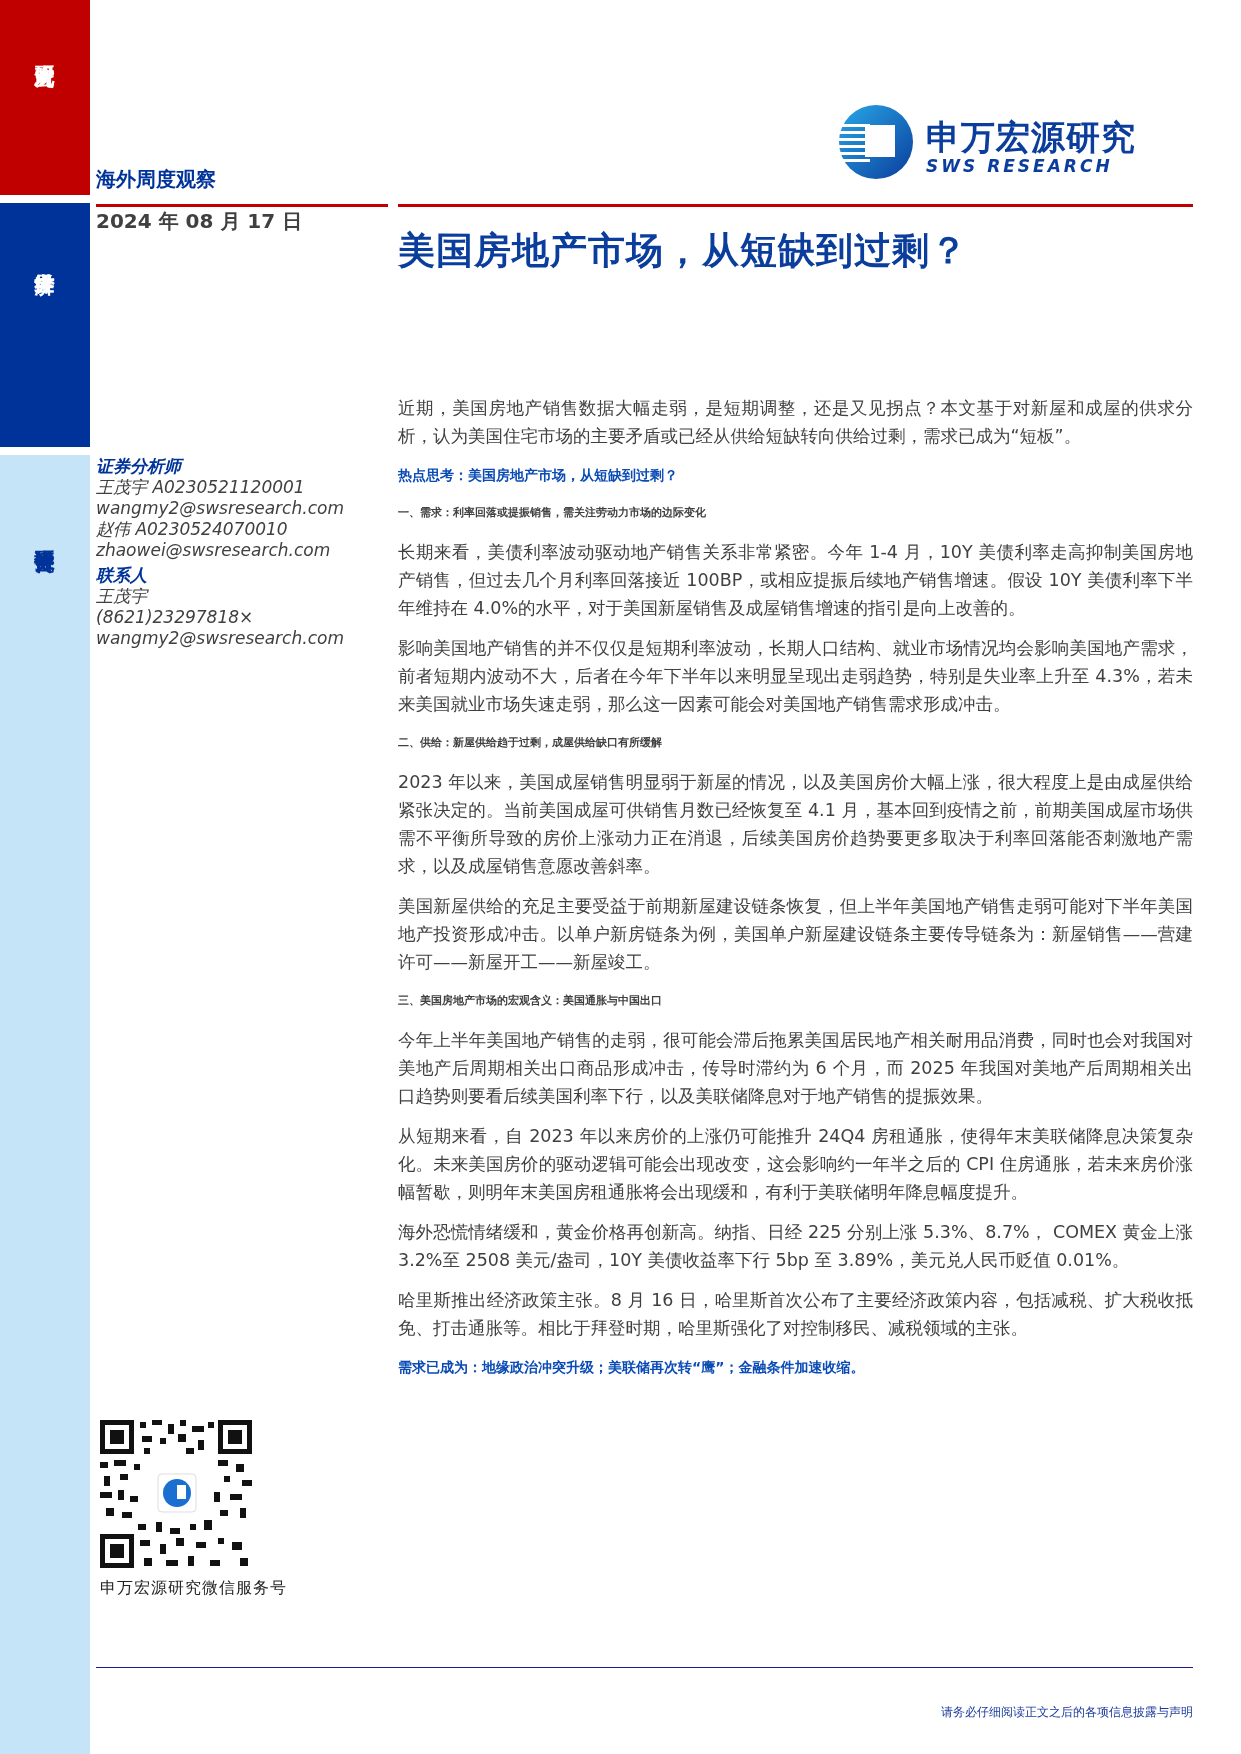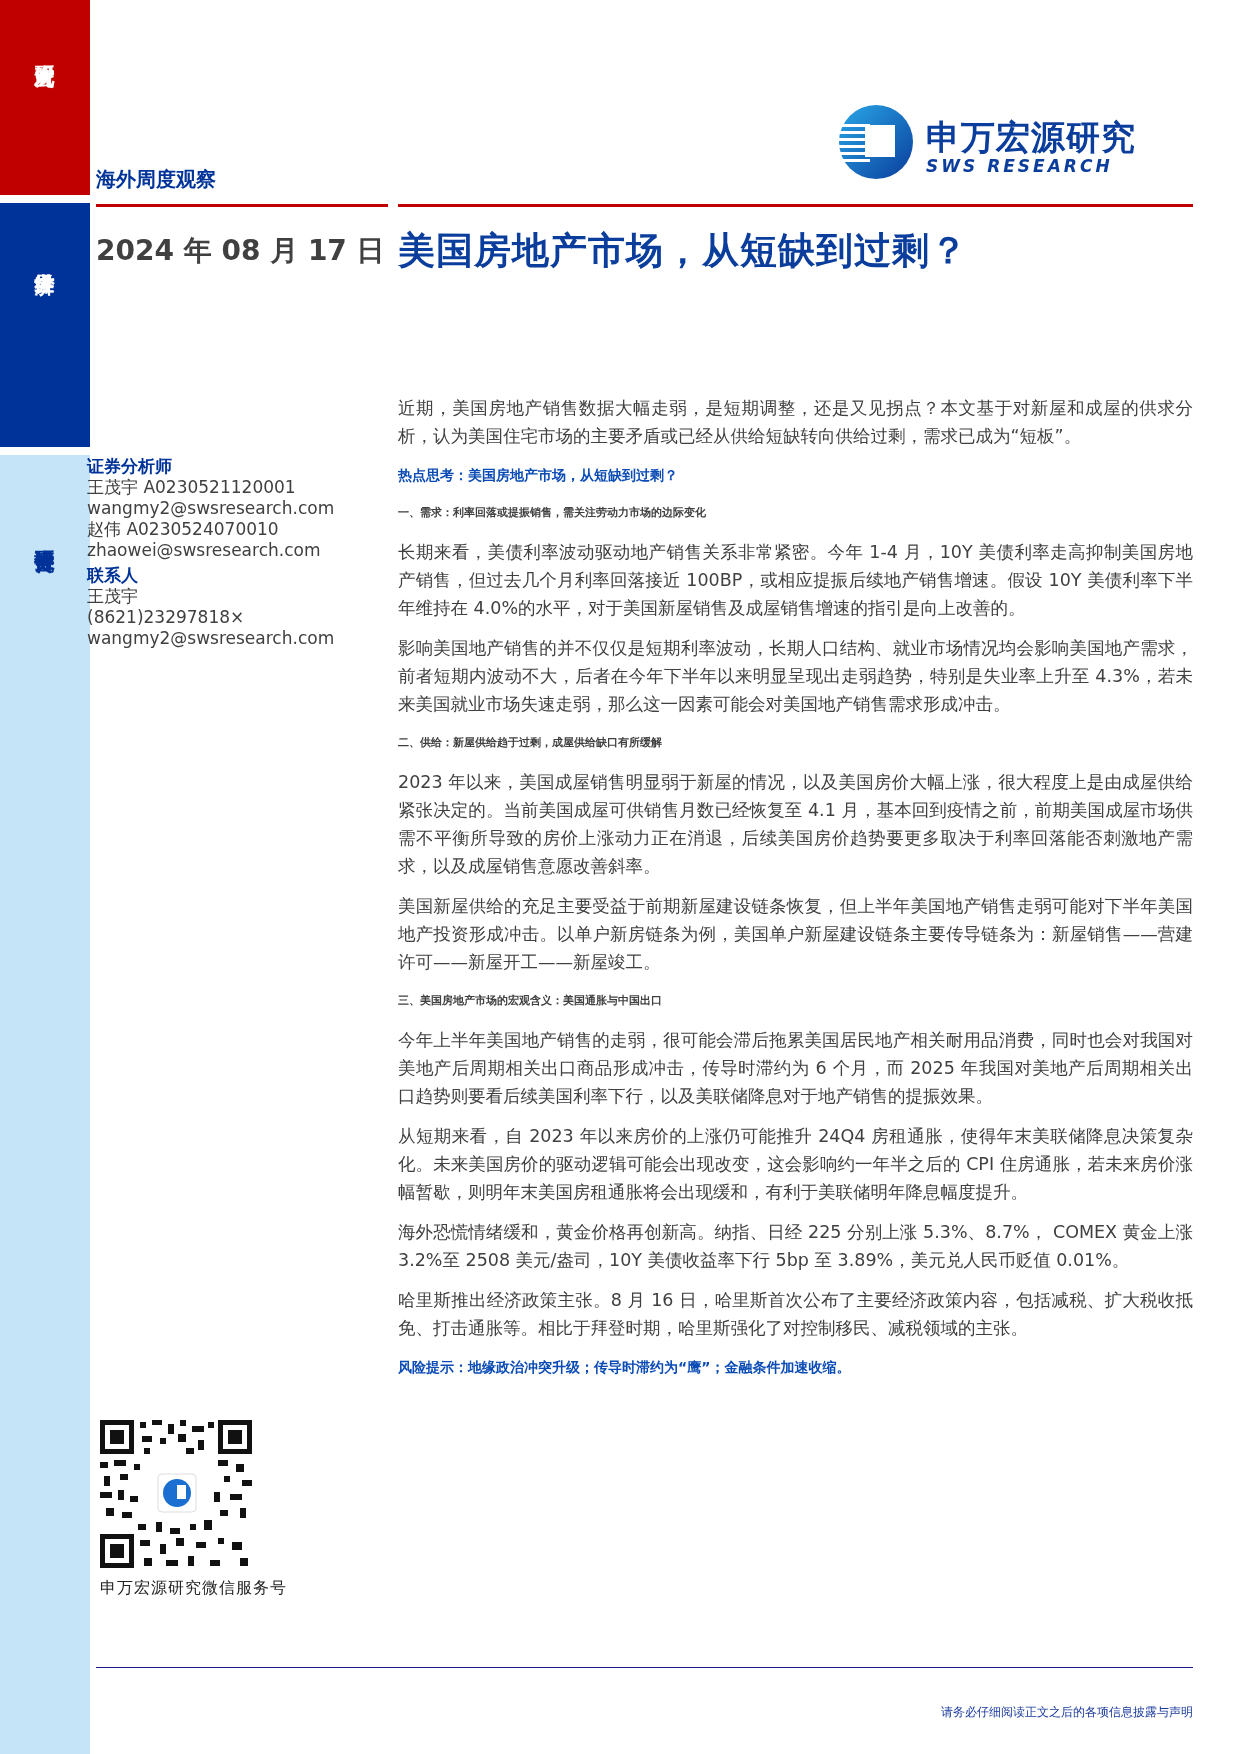--- a/index.html
+++ b/index.html
@@ -14,32 +14,32 @@
     .band-label { writing-mode: vertical-rl; text-orientation: upright; font-weight: bold;
                   font-size: 20px; letter-spacing: 0; line-height: 22px; }
     .band-red .band-label { color: #ffffff; margin-top: 50px; }
     .band-blue .band-label { color: #ffffff; margin-top: 55px; }
     .band-light .band-label { color: #003399; margin-top: 80px; }
 
     
     .series { position: absolute; left: 96px; top: 166px; font-size: 20px; font-weight: bold; color: #003399; }
     .rule-left { position: absolute; left: 96px; top: 204px; width: 292px; height: 3px; background: #c00000; }
     .rule-right { position: absolute; left: 398px; top: 204px; width: 795px; height: 3px; background: #c00000; }
-    .date { position: absolute; left: 96px; top: 232px; font-size: 28px; font-weight: bold; color: #404040; }
+    .date { position: absolute; left: 96px; top: 208px; font-size: 20px; font-weight: bold; color: #404040; }
     .title { position: absolute; left: 398px; top: 226px; font-size: 37px; font-weight: bold; color: #0a3d9c; letter-spacing: 1px; }
 
     
     .logo { position: absolute; left: 838px; top: 104px; display: flex; align-items: center; }
     .logo-mark { width: 76px; height: 76px; }
     .logo-text { margin-left: 12px; display: flex; flex-direction: column; margin-top: 9px; }
     .logo-cn { font-size: 34px; font-weight: bold; color: #0a3d9c; letter-spacing: 1px; line-height: 36px; }
     .logo-en { font-size: 17px; font-weight: bold; color: #0a3d9c; letter-spacing: 3px; line-height: 18px; margin-top: 2px; font-style: italic; }
 
     
-    .analysts { position: absolute; left: 87px; top: 452px; width: 270px; font-size: 17px; line-height: 21px; color: #404040; }
+    .analysts { position: absolute; left: 96px; top: 452px; width: 270px; font-size: 17px; line-height: 21px; color: #404040; font-style: italic; }
     .analysts .label { font-weight: bold; color: #003399; font-size: 17px; margin-top: 4px; }
     .analysts .line { white-space: nowrap; }
 
     
     .qr { position: absolute; left: 100px; top: 1420px; width: 155px; }
     .qr-box { width: 152px; height: 148px; position: relative; }
     .qr-caption { font-size: 16px; color: #222; margin-top: 6px; letter-spacing: 1px; white-space: nowrap; }
 
     
     .main { position: absolute; left: 398px; top: 394px; width: 795px; }
@@ -183,17 +183,17 @@
   <p class="p">长期来看，美债利率波动驱动地产销售关系非常紧密。今年 1-4 月，10Y 美债利率走高抑制美国房地产销售，但过去几个月利率回落接近 100BP，或相应提振后续地产销售增速。假设 10Y 美债利率下半年维持在 4.0%的水平，对于美国新屋销售及成屋销售增速的指引是向上改善的。</p>
   <p class="p">影响美国地产销售的并不仅仅是短期利率波动，长期人口结构、就业市场情况均会影响美国地产需求，前者短期内波动不大，后者在今年下半年以来明显呈现出走弱趋势，特别是失业率上升至 4.3%，若未来美国就业市场失速走弱，那么这一因素可能会对美国地产销售需求形成冲击。</p>
   <div class="h-dark">二、供给：新屋供给趋于过剩，成屋供给缺口有所缓解</div>
   <p class="p">2023 年以来，美国成屋销售明显弱于新屋的情况，以及美国房价大幅上涨，很大程度上是由成屋供给紧张决定的。当前美国成屋可供销售月数已经恢复至 4.1 月，基本回到疫情之前，前期美国成屋市场供需不平衡所导致的房价上涨动力正在消退，后续美国房价趋势要更多取决于利率回落能否刺激地产需求，以及成屋销售意愿改善斜率。</p>
   <p class="p">美国新屋供给的充足主要受益于前期新屋建设链条恢复，但上半年美国地产销售走弱可能对下半年美国地产投资形成冲击。以单户新房链条为例，美国单户新屋建设链条主要传导链条为：新屋销售——营建许可——新屋开工——新屋竣工。</p>
   <div class="h-dark">三、美国房地产市场的宏观含义：美国通胀与中国出口</div>
   <p class="p">今年上半年美国地产销售的走弱，很可能会滞后拖累美国居民地产相关耐用品消费，同时也会对我国对美地产后周期相关出口商品形成冲击，传导时滞约为 6 个月，而 2025 年我国对美地产后周期相关出口趋势则要看后续美国利率下行，以及美联储降息对于地产销售的提振效果。</p>
   <p class="p">从短期来看，自 2023 年以来房价的上涨仍可能推升 24Q4 房租通胀，使得年末美联储降息决策复杂化。未来美国房价的驱动逻辑可能会出现改变，这会影响约一年半之后的 CPI 住房通胀，若未来房价涨幅暂歇，则明年末美国房租通胀将会出现缓和，有利于美联储明年降息幅度提升。</p>
   <p class="p">海外恐慌情绪缓和，黄金价格再创新高。纳指、日经 225 分别上涨 5.3%、8.7%， COMEX 黄金上涨 3.2%至 2508 美元/盎司，10Y 美债收益率下行 5bp 至 3.89%，美元兑人民币贬值 0.01%。</p>
   <p class="p">哈里斯推出经济政策主张。8 月 16 日，哈里斯首次公布了主要经济政策内容，包括减税、扩大税收抵免、打击通胀等。相比于拜登时期，哈里斯强化了对控制移民、减税领域的主张。</p>
-  <div class="h-blue">风险提示：地缘政治冲突升级；传导时滞约为“鹰”；金融条件加速收缩。</div>
+  <div class="h-blue">需求已成为：地缘政治冲突升级；美联储再次转“鹰”；金融条件加速收缩。</div>
 </div>
 
 <div class="foot-rule"></div>
 <div class="foot-note">请务必仔细阅读正文之后的各项信息披露与声明</div>
 
 </body></html>

